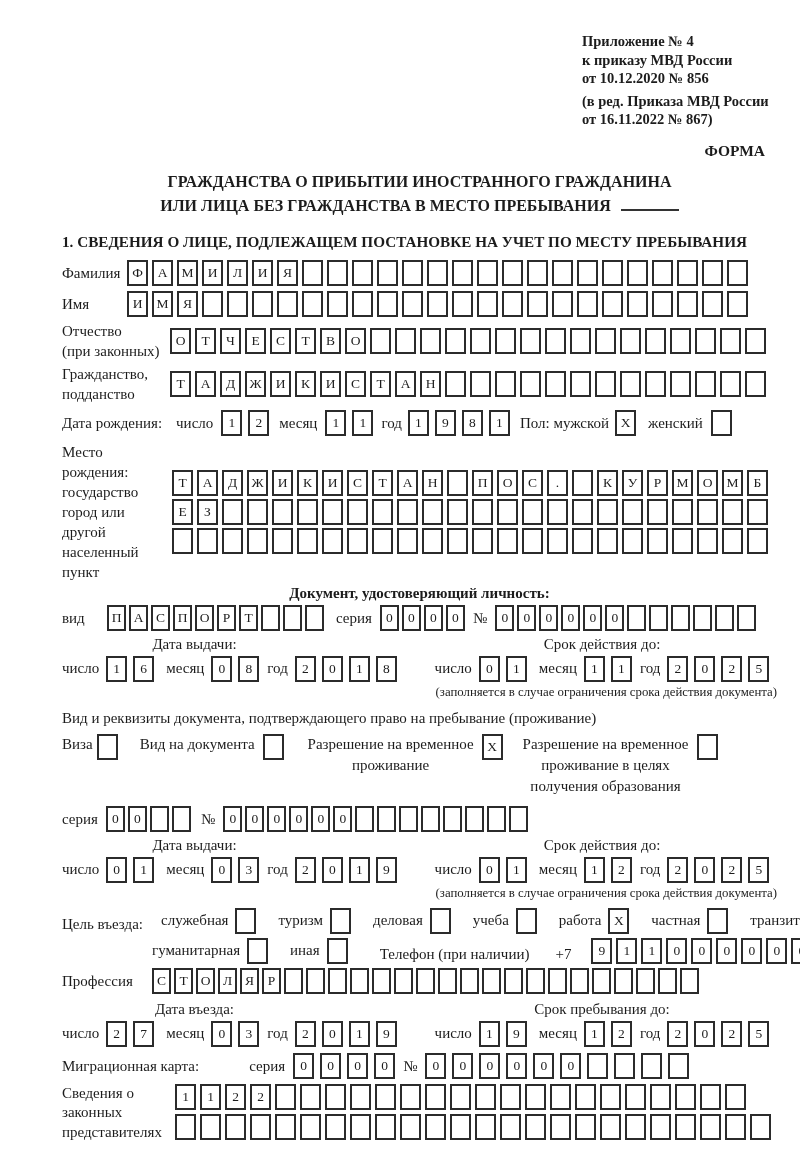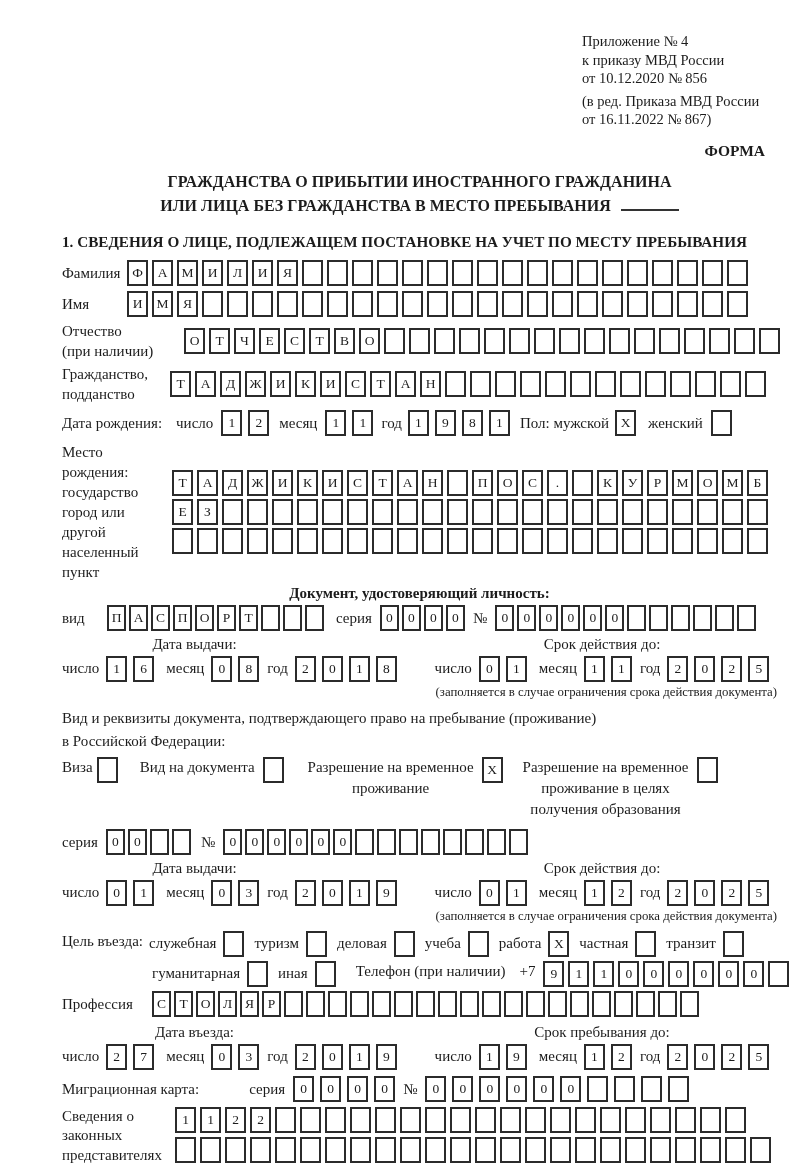--- a/index.html
+++ b/index.html
@@ -7,21 +7,21 @@
     position:relative;
     width:800px; height:1163px;
     box-sizing:border-box;
     padding:32px 23px 10px 62px;
     background:#ffffff;
     color:#1c1c1c;
     font-family:"Liberation Serif", "DejaVu Serif", serif;
     font-size:15px;
     overflow:hidden;
   }
-  .appendix { width:195px; margin-left:auto; font-size:14.5px; line-height:18.5px; }
+  .appendix { width:195px; margin-left:auto; font-size:14.5px; line-height:18.5px;font-weight:bold; }
   .appendix .part2 { margin-top:4px; }
   .forma { margin-top:13px; padding-right:12px; text-align:right; font-weight:bold; font-size:15.5px; }
   .title { margin-top:10px; text-align:center; font-weight:bold; font-size:16px; line-height:24px; }
   .title-underline { display:inline-block; width:58px; border-bottom:2.5px solid #333; height:14px; margin-left:10px; }
   .sect-heading { margin-top:15px; font-weight:bold; font-size:15.2px; white-space:nowrap; }
 
   .row { display:flex; align-items:center; margin-top:5px; }
   .row.center-v { align-items:center; }
   .lbl { line-height:20px; flex:0 0 auto; }
   .lbl-stack { line-height:20px; flex:0 0 auto; }
@@ -53,21 +53,21 @@
   .note { font-size:12.8px; line-height:16px; text-align:right; margin-top:2px; }
 
   .intro { margin-top:7px; line-height:23px; }
 
   .options { display:flex; align-items:flex-start; margin-top:4px; }
   .opt { display:flex; align-items:flex-start; }
   .opt .olbl { line-height:21px; }
   .opt .olbl.c { text-align:center; }
   .opt .cells { margin-left:8px; }
 
-  .purpose { display:flex; align-items:flex-start; flex-wrap:nowrap; margin-top:7px; }
+  .purpose { display:flex; align-items:flex-end; flex-wrap:nowrap; margin-top:7px;gap:12px; }
   .purpose .p-item { display:flex; align-items:center; margin-right:10px; }
   .purpose .p-item .cells { margin-left:7px; }
 
   .legal { display:flex; align-items:flex-start; margin-top:5px; }
   .legal .llbl { flex:0 0 113px; line-height:19.5px; }
   .legal .lrows { flex:1 1 auto; }
 
   .ml6{margin-left:6px;} .ml8{margin-left:8px;} .ml10{margin-left:10px;} .ml12{margin-left:12px;} .ml14{margin-left:14px;}
   .mr6{margin-right:6px;}
 </style>
@@ -152,24 +152,24 @@
         <span class="cell"></span>
         <span class="cell"></span>
         <span class="cell"></span>
         <span class="cell"></span>
         <span class="cell"></span>
         <span class="cell"></span>
         <span class="cell"></span>
       </div>
   </div>
 
-  <div class="row" style="margin-top:4px;gap:14px;">
+  <div class="row" style="margin-top:4px;">
     <div class="lbl-stack" style="width:108px;">
       <div>Отчество</div>
-      <div>(при наличии)</div>
+      <div>(при законных)</div>
     </div>
     <div class="cells">
         <span class="cell">О</span>
         <span class="cell">Т</span>
         <span class="cell">Ч</span>
         <span class="cell">Е</span>
         <span class="cell">С</span>
         <span class="cell">Т</span>
         <span class="cell">В</span>
         <span class="cell">О</span>
@@ -426,21 +426,20 @@
             <span class="cell">2</span>
             <span class="cell">5</span>
           </span>
       </div>
     </div>
   </div>
   <div class="note">(заполняется в случае ограничения срока действия документа)</div>
 
   <div class="intro">
     <div>Вид и реквизиты документа, подтверждающего право на пребывание (проживание)</div>
-    <div>в Российской Федерации:</div>
   </div>
 
   <div class="options">
     <div class="opt">
       <span class="olbl">Виза</span>
       <span class="cells" style="margin-left:4px;">
           <span class="cell"></span>
         </span>
     </div>
     <div class="opt" style="margin-left:22px;">

